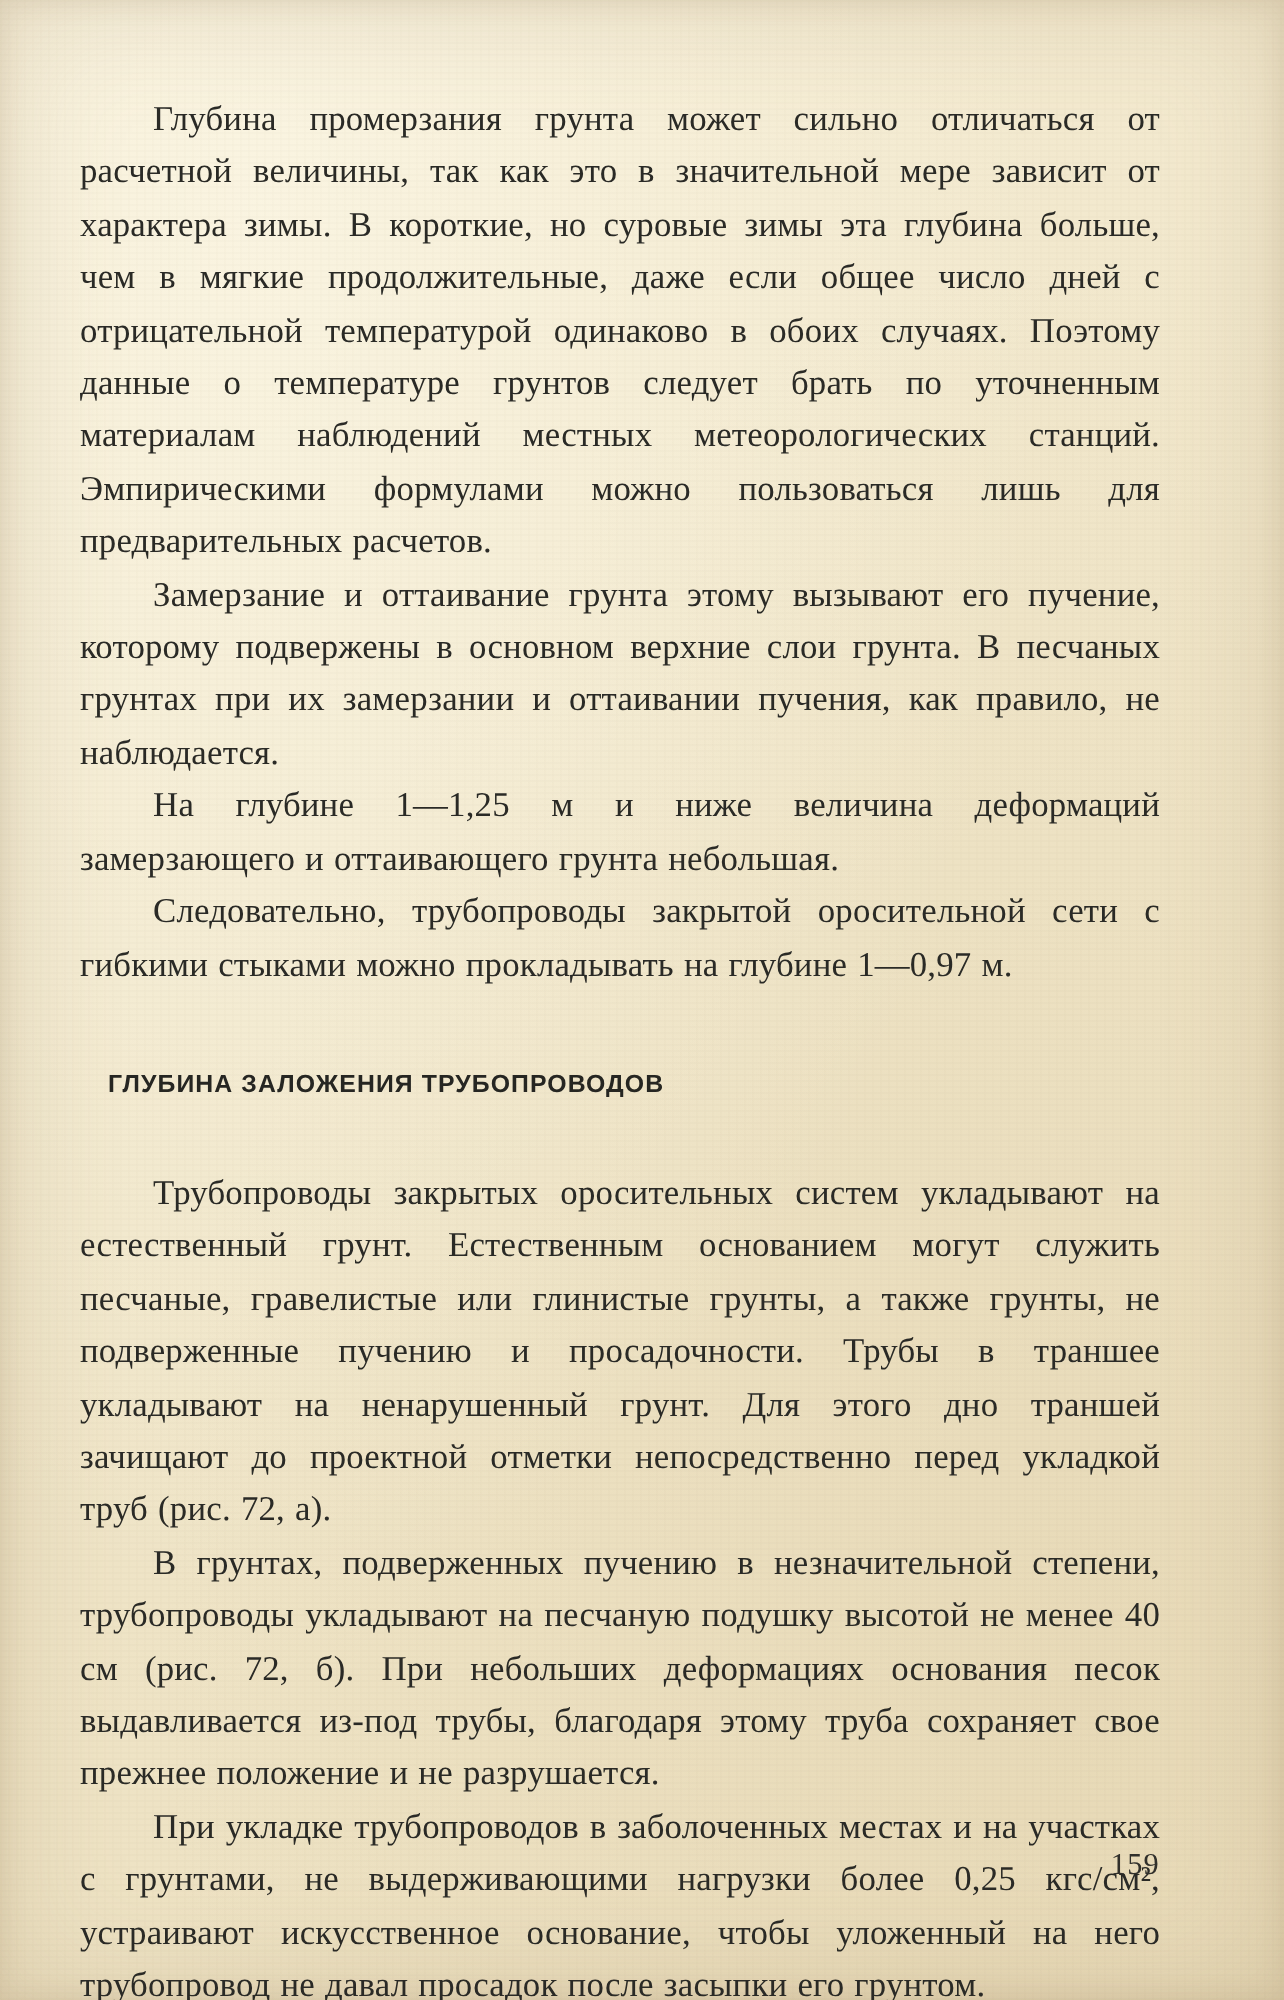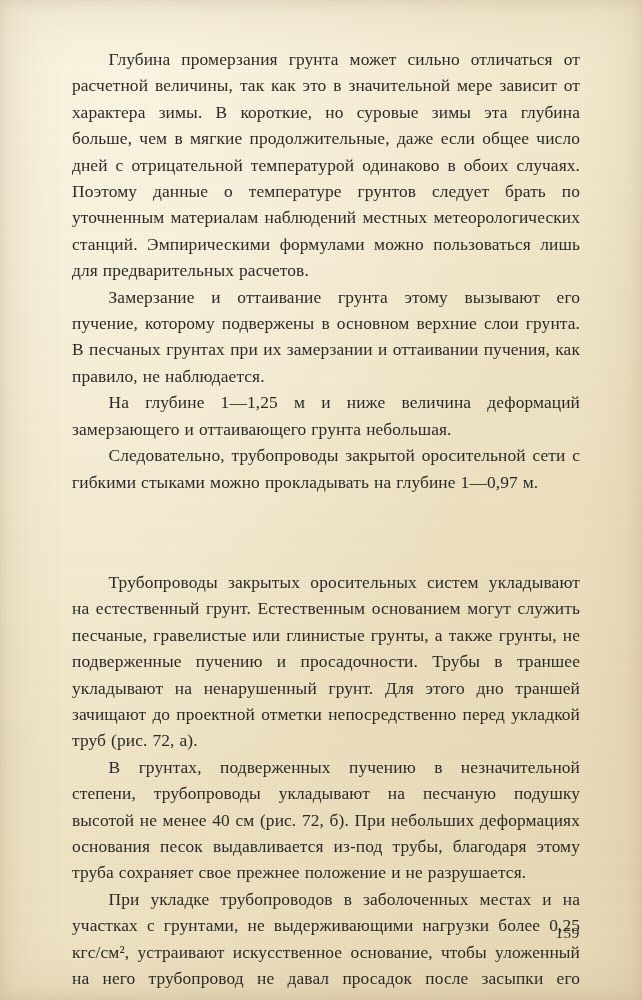--- a/index.html
+++ b/index.html
@@ -12,21 +12,21 @@
     background: #f2e9ce;
     font-family: "Liberation Serif", serif;
     color: #2b2b28;
     overflow: hidden;
   }
   .page {
     position: relative;
     width: 642px;
     height: 1000px;
     box-sizing: border-box;
-    padding: 46px 62px 0 72px;
+    padding: 46px 62px 0 40px;
     background:
       radial-gradient(ellipse at 20% 10%, rgba(255,252,238,0.55), rgba(255,252,238,0) 55%),
       radial-gradient(ellipse at 85% 85%, rgba(226,210,172,0.50), rgba(226,210,172,0) 60%),
       linear-gradient(160deg, #f5ecd3 0%, #f1e7cb 40%, #ece0c0 100%);
   }
   .grain {
     position: absolute;
     inset: 0;
     pointer-events: none;
     background:
@@ -90,20 +90,21 @@
     <p class="para">Глубина промерзания грунта может сильно отличаться от расчетной величины, так как это в значительной мере зависит от характера зимы. В короткие, но суровые зимы эта глубина больше, чем в мягкие продолжительные, даже если общее число дней с отрицательной температурой одинаково в обоих случаях. Поэтому данные о температуре грунтов следует брать по уточненным материалам наблюдений местных метеорологических станций. Эмпирическими формулами можно пользоваться лишь для предварительных расчетов.</p>
 
     <p class="para">Замерзание и оттаивание грунта этому вызывают его пучение, которому подвержены в основном верхние слои грунта. В песчаных грунтах при их замерзании и оттаивании пучения, как правило, не наблюдается.</p>
 
     <p class="para">На глубине 1—1,25 м и ниже величина деформаций замерзающего и оттаивающего грунта небольшая.</p>
 
     <p class="para">Следовательно, трубопроводы закрытой оросительной сети с гибкими стыками можно прокладывать на глубине 1—0,97 м.</p>
 
     <div class="gap-before-heading"></div>
 
+    <h2 class="heading">ГЛУБИНА ЗАЛОЖЕНИЯ ТРУБОПРОВОДОВ</h2>
 
     <div class="gap-after-heading"></div>
 
     <p class="para">Трубопроводы закрытых оросительных систем укладывают на естественный грунт. Естественным основанием могут служить песчаные, гравелистые или глинистые грунты, а также грунты, не подверженные пучению и просадочности. Трубы в траншее укладывают на ненарушенный грунт. Для этого дно траншей зачищают до проектной отметки непосредственно перед укладкой труб (рис. 72, а).</p>
 
     <p class="para">В грунтах, подверженных пучению в незначительной степени, трубопроводы укладывают на песчаную подушку высотой не менее 40 см (рис. 72, б). При небольших деформациях основания песок выдавливается из-под трубы, благодаря этому труба сохраняет свое прежнее положение и не разрушается.</p>
 
     <p class="para">При укладке трубопроводов в заболоченных местах и на участках с грунтами, не выдерживающими нагрузки более 0,25 кгс/см², устраивают искусственное основание, чтобы уложенный на него трубопровод не давал просадок после засыпки его грунтом.</p>
 
   </div>

